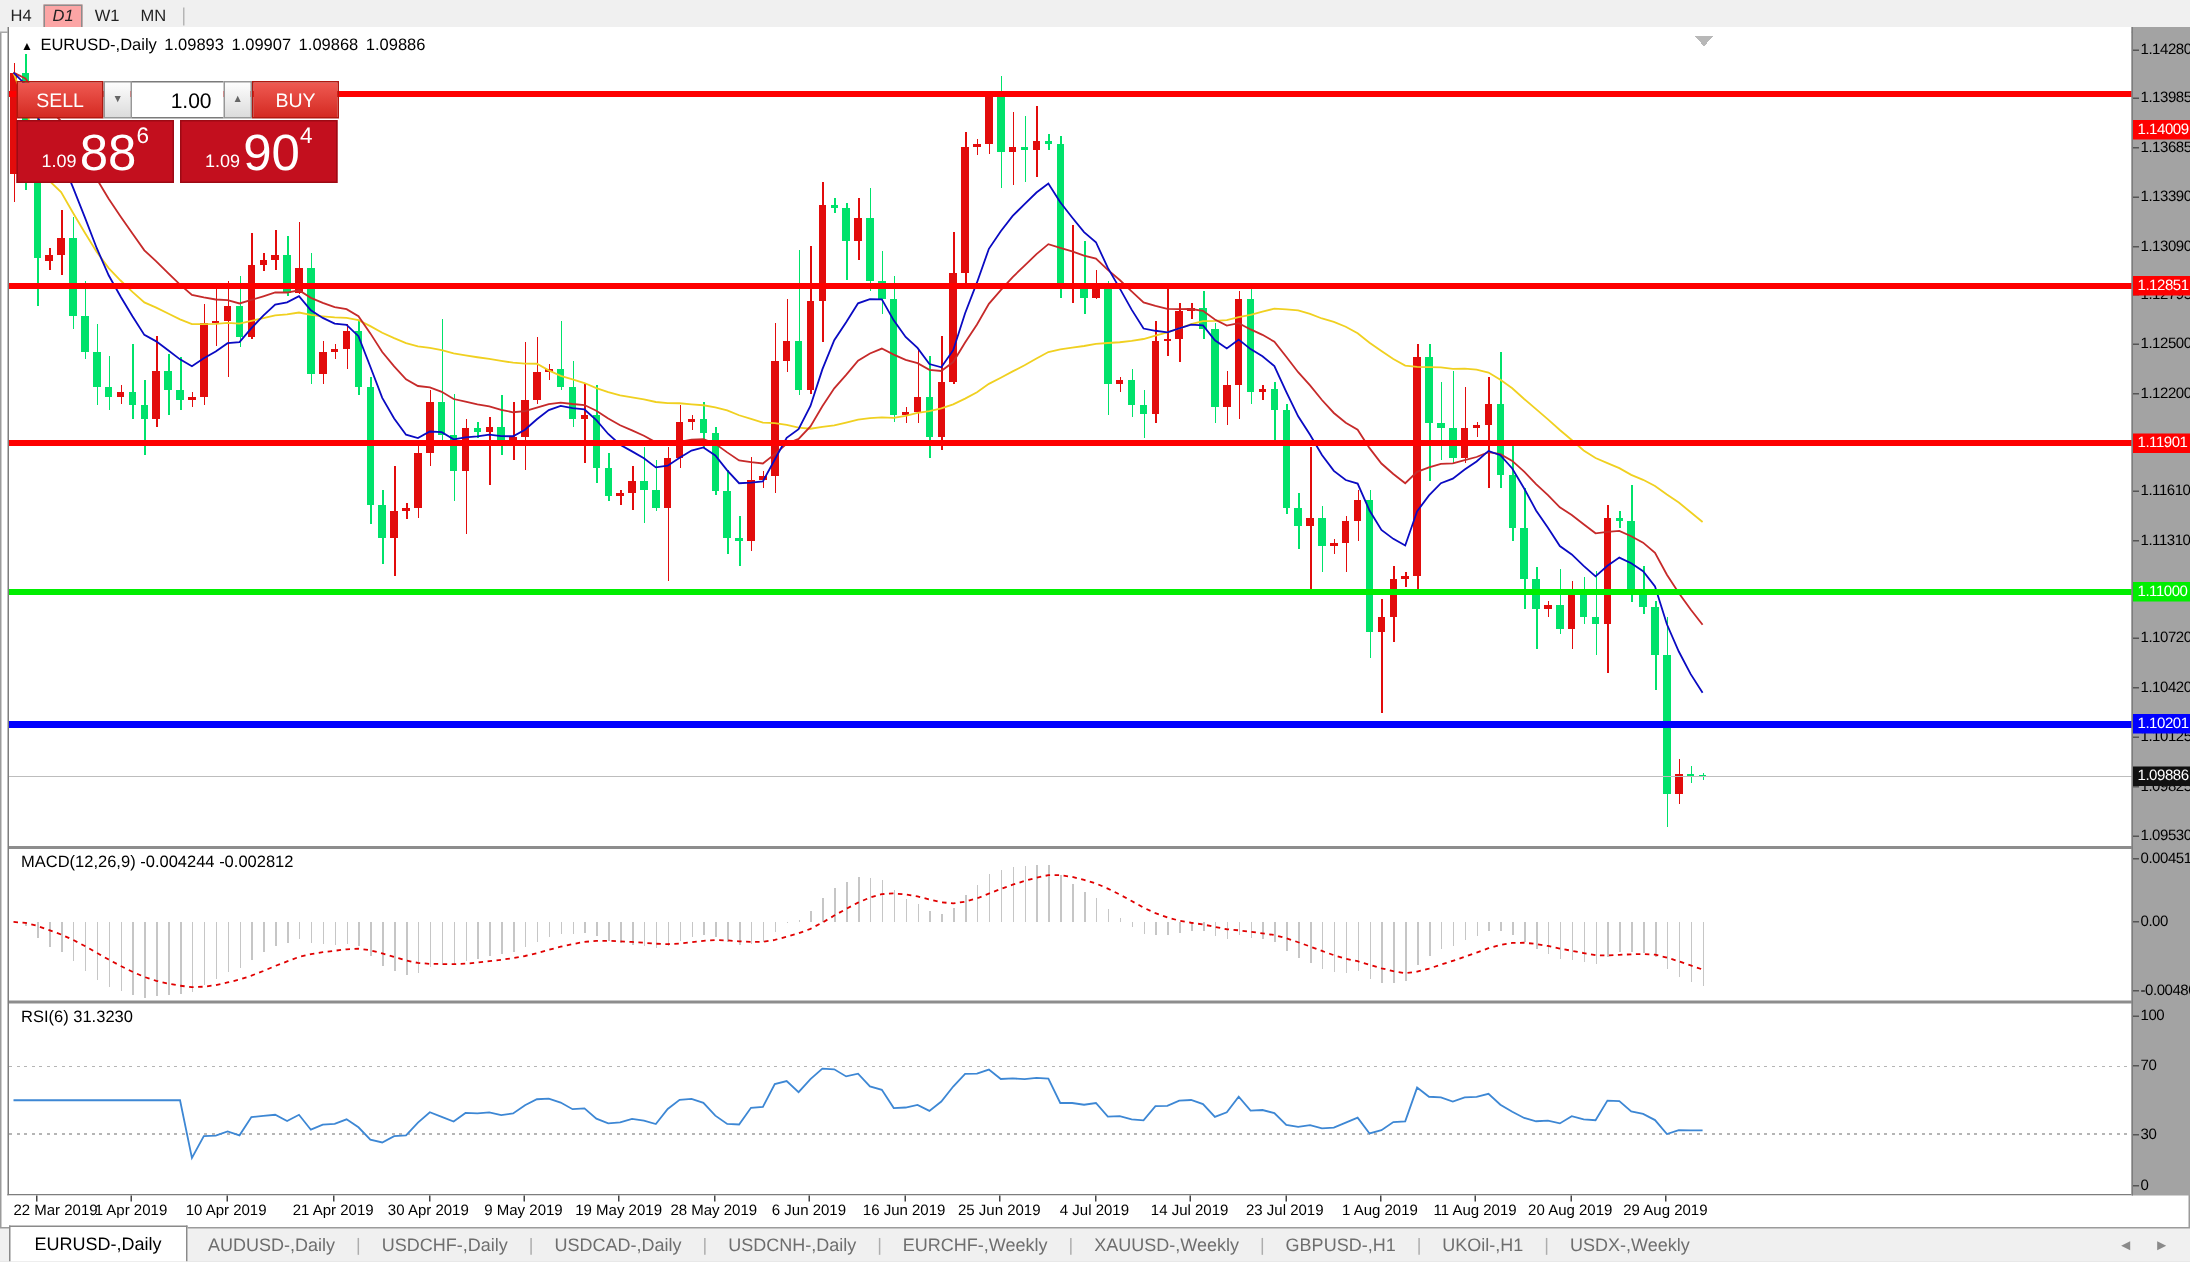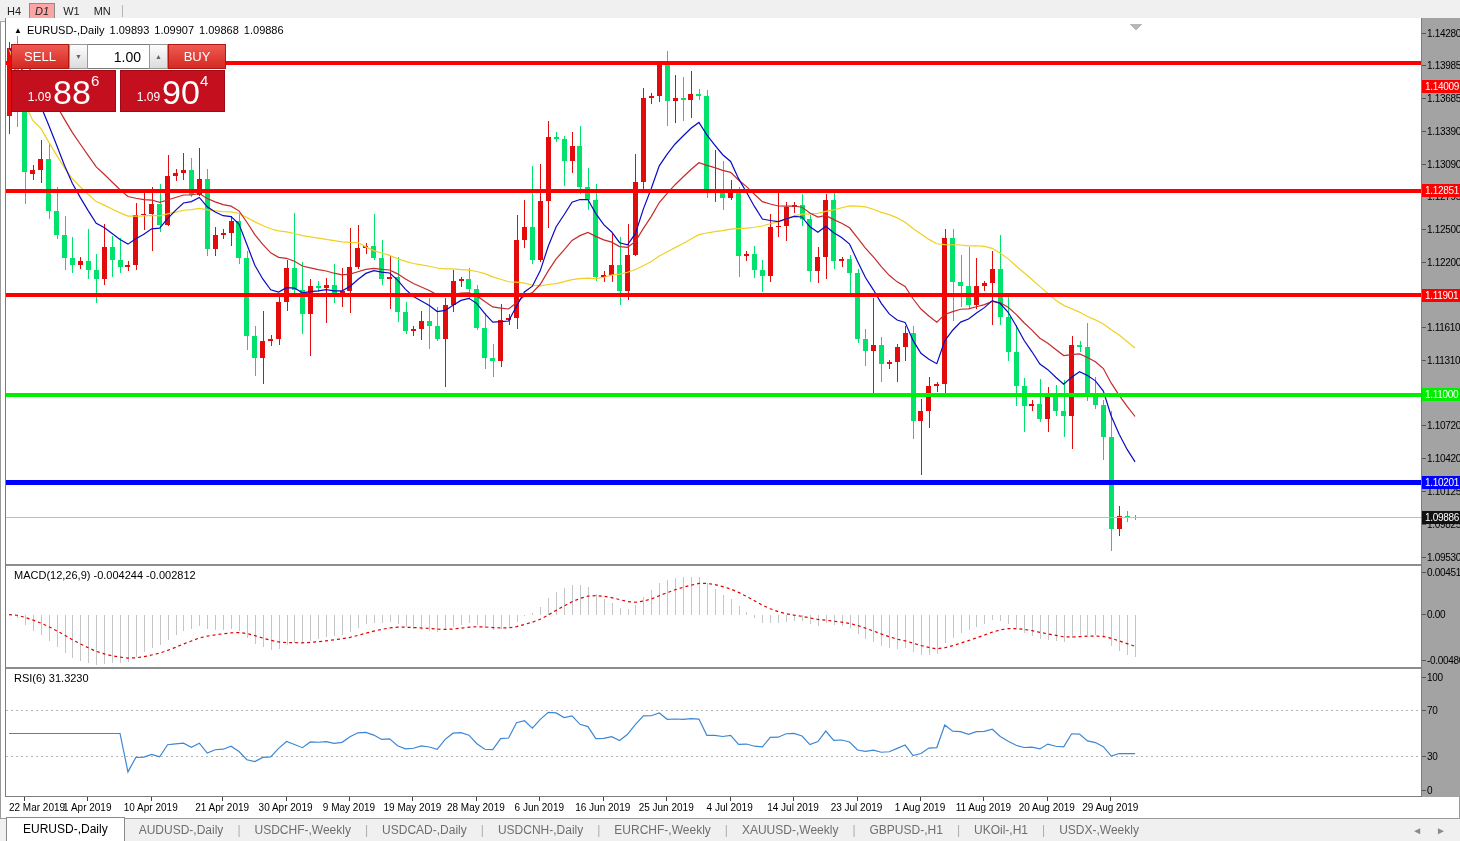--- a/index.html
+++ b/index.html
@@ -22,21 +22,21 @@
   #plot svg { position:absolute; left:0; display:block; shape-rendering:crispEdges; }
   .pane-sep { position:absolute; left:0; width:1416px; height:2px; background:#8d8d8d; }
 
   #chart-header { position:absolute; left:8px; top:6px; font-size:11px; color:#000;
     display:flex; gap:5px; align-items:center; white-space:nowrap; z-index:30; }
   #chart-header .tri { font-size:8px; }
 
   .pane-title { position:absolute; left:8px; font-size:11px; color:#000; z-index:30; white-space:nowrap; }
 
   
-  #trade-panel { position:absolute; left:5px; top:26px; width:215px; z-index:40; }
+  #trade-panel { position:absolute; left:5px; top:36px; width:215px; z-index:40; }
   #tp-row1 { display:flex; height:25px; }
   .tp-btn { width:58px; background:linear-gradient(#ef5a52,#d42a22); color:#fff; font-size:13px;
     display:flex; align-items:center; justify-content:center; border:1px solid #b01810; cursor:pointer; }
   .spin { width:19px; background:linear-gradient(#fdfdfd,#dcdcdc); border:1px solid #979797;
     display:flex; align-items:center; justify-content:center; font-size:7px; color:#666; cursor:pointer; }
   #tp-vol { width:61px; border:1px solid #7a7a7a; border-left:none; border-right:none;
     font-size:14px; color:#000; text-align:right; padding-right:8px; background:#fff; }
   #tp-row2 { display:flex; gap:4px; margin-top:1px; }
   .tp-price { width:105px; height:42px; background:#c30f1e; border:1px solid #9d0a14; color:#fff;
     display:flex; align-items:flex-end; justify-content:center; padding-bottom:4px; cursor:pointer; }
@@ -670,21 +670,21 @@
       <div class="da-label" style="left: 1041.83px;">20 Aug 2019</div>
       <div class="da-tick" style="left: 1105.27px;"></div>
       <div class="da-label" style="left: 1105.27px;">29 Aug 2019</div>
     </div>
 
   <div id="tabbar">
     <span id="tabs-holder" style="display:flex;align-items:flex-end;">
         <span class="tab active">EURUSD-,Daily</span>
         <span class="tab">AUDUSD-,Daily</span>
         <span class="tab-sep">|</span>
-        <span class="tab">USDCHF-,Weekly</span>
+        <span class="tab">USDCHF-,Daily</span>
         <span class="tab-sep">|</span>
         <span class="tab">USDCAD-,Daily</span>
         <span class="tab-sep">|</span>
         <span class="tab">USDCNH-,Daily</span>
         <span class="tab-sep">|</span>
         <span class="tab">EURCHF-,Weekly</span>
         <span class="tab-sep">|</span>
         <span class="tab">XAUUSD-,Weekly</span>
         <span class="tab-sep">|</span>
         <span class="tab">GBPUSD-,H1</span>

